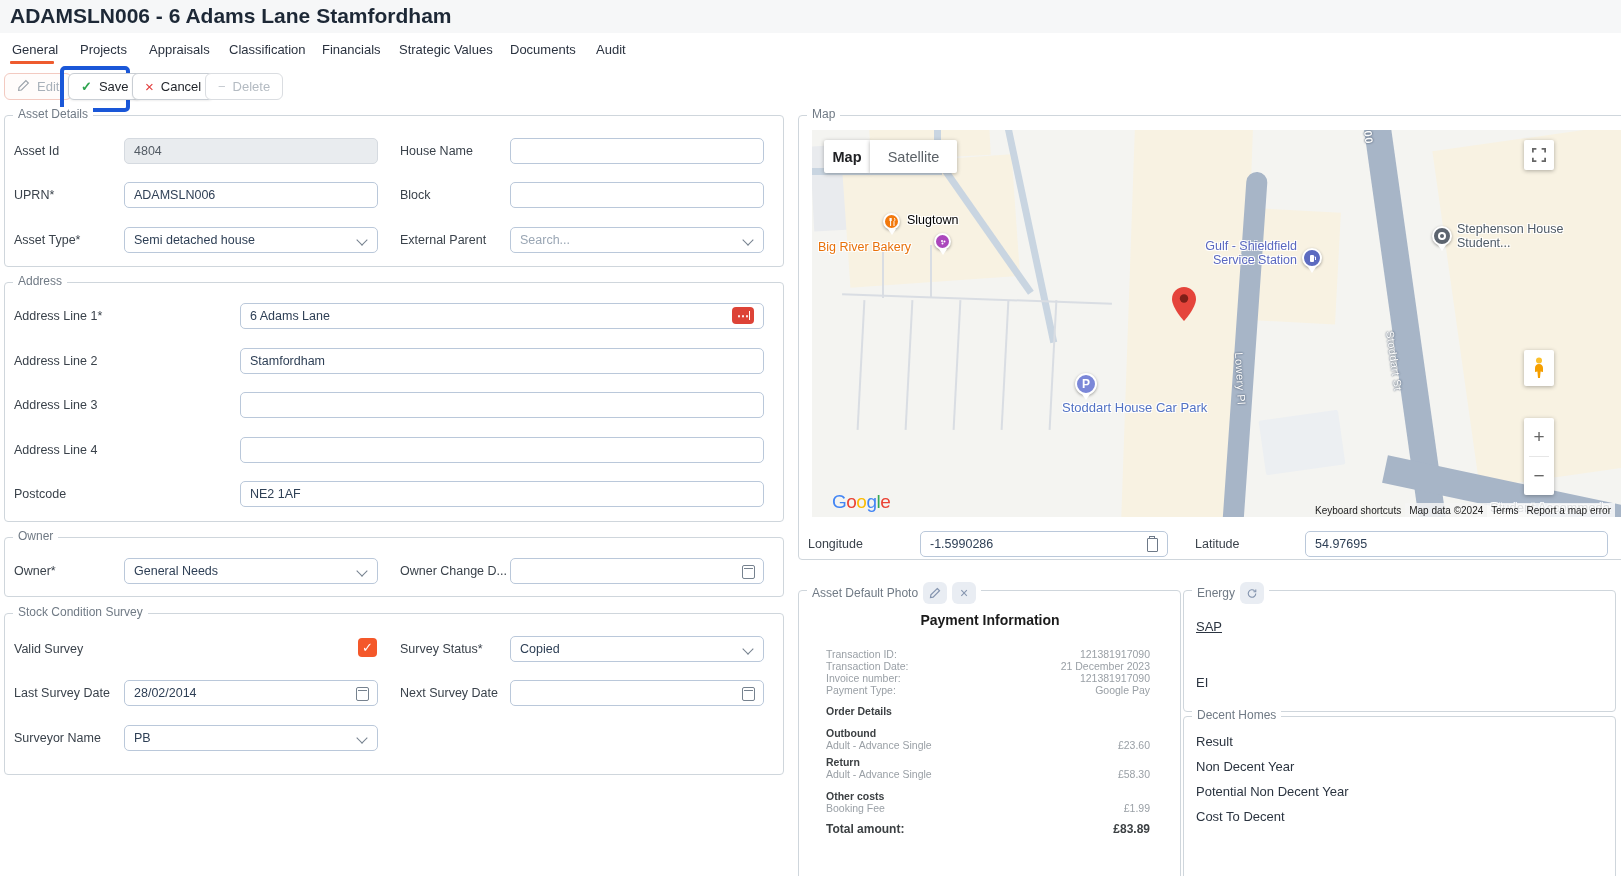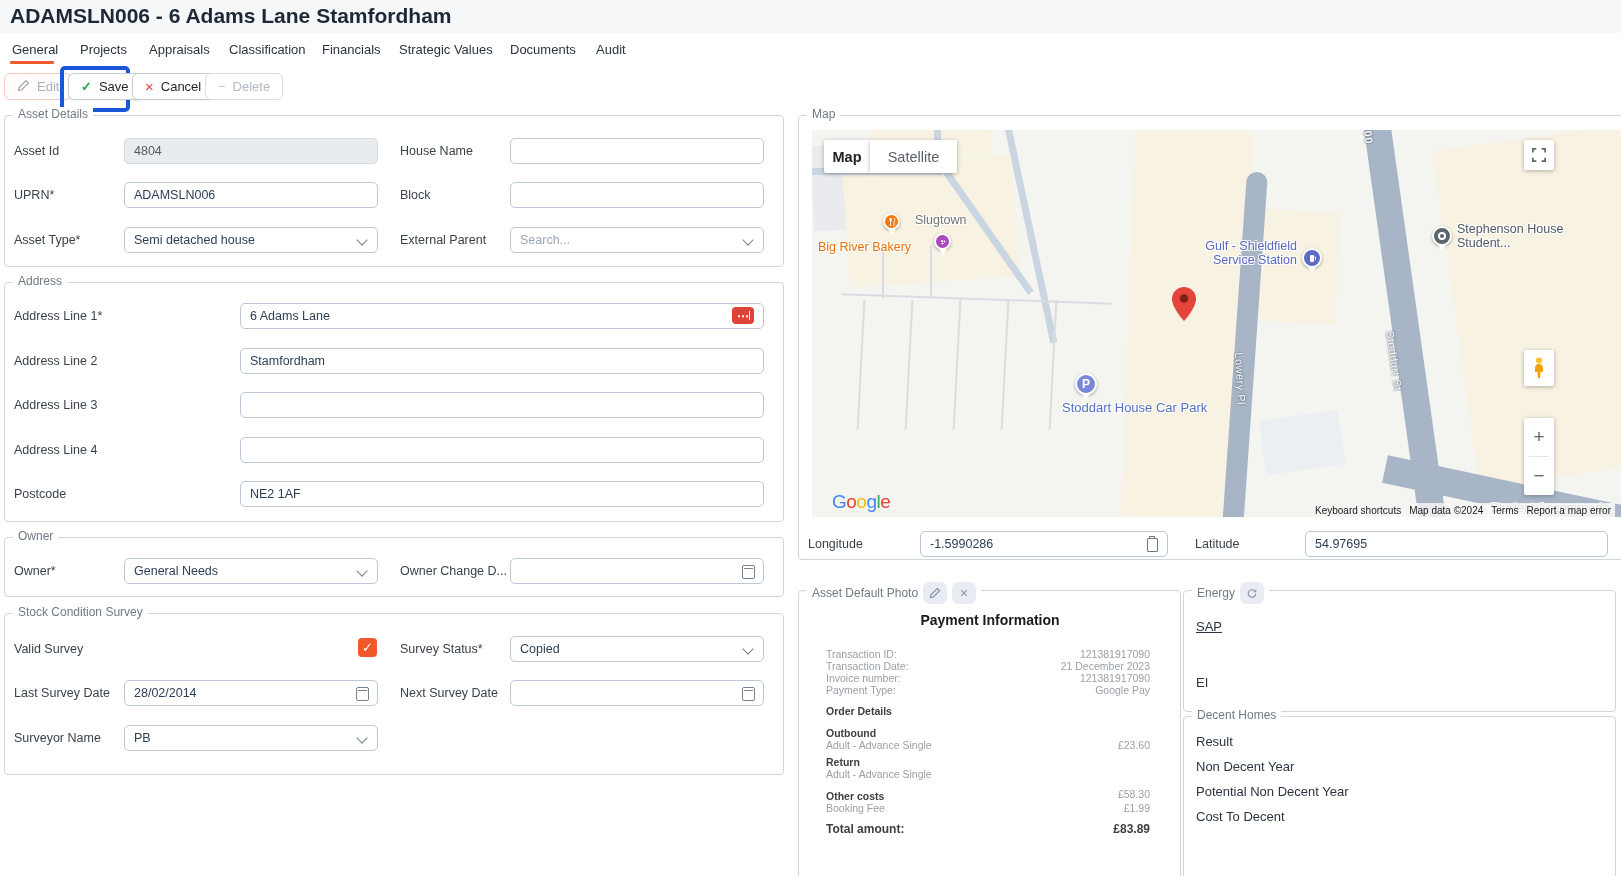--- a/index.html
+++ b/index.html
@@ -223,21 +223,21 @@
   <div class="streetlabel" style="left:433px;top:222px;transform:rotate(87deg);transform-origin:left top;">Lowery Pl</div>
   <div class="streetlabel" style="left:584px;top:200px;transform:rotate(82deg);transform-origin:left top;">Stoddart St</div>
   <div class="streetlabel" style="left:562px;top:0px;font-weight:bold;transform:rotate(84deg);transform-origin:left top;">00</div>
 
   <div class="pin" style="left:71px;top:83px;width:17px;height:17px;background:#f2790d;">
     <svg width="8" height="8" viewBox="0 0 8 8">
         <path d="M2 0v3M3.2 0v3M2.6 0v8M6 0c1.2.8 1.2 2.6 0 3.4V8" stroke="#fff" stroke-width="1" fill="none"></path>
       </svg>
   </div>
   <div class="maplabel" style="left:6px;top:110px;color:#e8710a;">Big River Bakery</div>
-  <div class="maplabel" style="left:103px;top:83px;color:#737373;">Slugtown</div>
+  <div class="maplabel" style="left:95px;top:83px;color:#000000;">Slugtown</div>
   <div class="pin" style="left:122px;top:103px;width:17px;height:17px;background:#ab47bc;">
     <svg width="8" height="8" viewBox="0 0 8 8">
         <circle cx="3" cy="3" r="1" fill="#fff"></circle>
         <circle cx="5.5" cy="3.5" r="1" fill="#fff"></circle>
         <circle cx="3.5" cy="5.5" r="1" fill="#fff"></circle>
       </svg>
   </div>
   <div class="maplabel" style="left:385px;top:109px;width:100px;text-align:right;color:#5a68c0;line-height:14px;">
     <span>Gulf - Shieldfield</span><br><span>Service Station</span>
   </div>
@@ -326,21 +326,21 @@
 <div class="pay-lbl" style="left:826px;top:672px;">Invoice number:</div>
 <div class="pay-val" style="top:672px;width:1150px;left:0;">121381917090</div>
 <div class="pay-lbl" style="left:826px;top:684px;">Payment Type:</div>
 <div class="pay-val" style="top:684px;width:1150px;left:0;">Google Pay</div>
 <div class="pay-lbl pay-b" style="left:826px;top:705px;">Order Details</div>
 <div class="pay-lbl pay-b" style="left:826px;top:727px;">Outbound</div>
 <div class="pay-lbl" style="left:826px;top:739px;">Adult - Advance Single</div>
 <div class="pay-val" style="top:739px;width:1150px;left:0;">£23.60</div>
 <div class="pay-lbl pay-b" style="left:826px;top:756px;">Return</div>
 <div class="pay-lbl" style="left:826px;top:768px;">Adult - Advance Single</div>
-<div class="pay-val" style="top:768px;width:1150px;left:0;margin-top:20px;">£58.30</div>
+<div class="pay-val" style="top:768px;width:1150px;left:0;">£58.30</div>
 <div class="pay-lbl pay-b" style="left:826px;top:790px;">Other costs</div>
 <div class="pay-lbl" style="left:826px;top:802px;">Booking Fee</div>
 <div class="pay-val" style="top:802px;width:1150px;left:0;">£1.99</div>
 <div class="pay-lbl pay-b" style="left:826px;top:822px;font-size:12px;">Total amount:</div>
 <div class="pay-val pay-b" style="top:822px;width:1150px;left:0;font-size:12px;">£83.89</div>
 
 <div class="fs" style="left:1183px;top:590px;width:433px;height:122px;">
   <div class="legend">
     <span>Energy</span>
     <button class="mini-btn">

